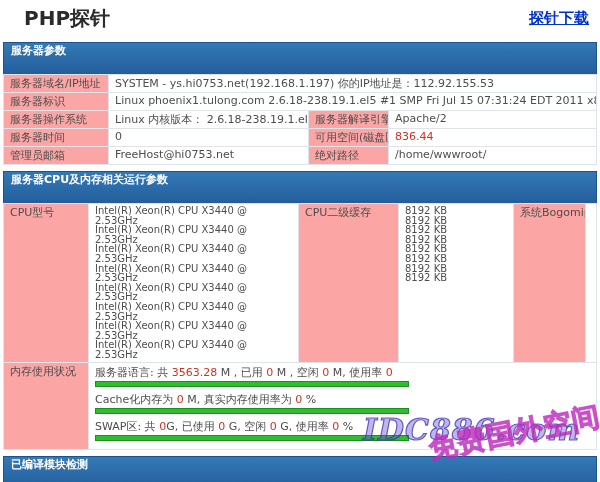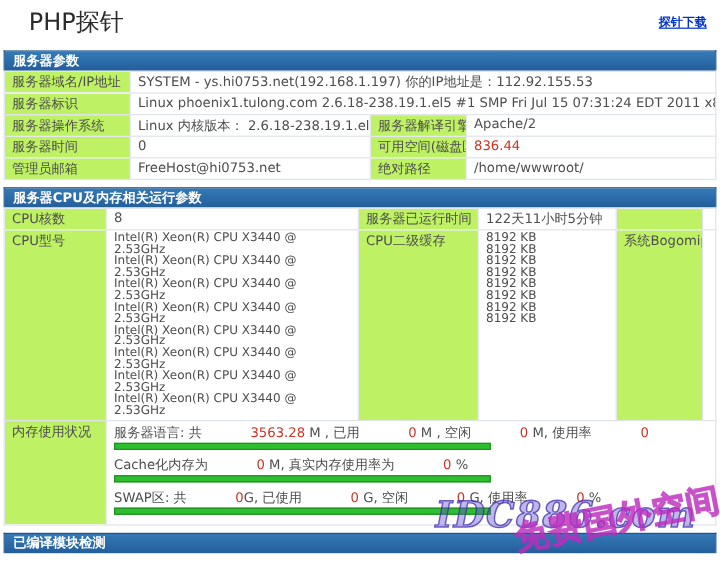--- a/index.html
+++ b/index.html
@@ -2,36 +2,36 @@
 <html><head>
 <meta charset="utf-8">
 <style>
   html,body{margin:0;padding:0;}
   body{
     width:600px;height:482px;background:#ffffff;position:relative;overflow:hidden;
     font-family:"DejaVu Sans","Liberation Sans",sans-serif;font-size:11px;color:#4d4d4d;
   }
   .wrap{padding:0 3px;}
   .header{display:flex;justify-content:space-between;align-items:center;padding:7px 8px 6px 21px;height:23px;}
-  .page-title{font-size:20px;color:#2b2b2b;font-weight:400;letter-spacing:0px;}
-  .dl-link{color:#0033cc;font-weight:bold;text-decoration:underline;font-size:10px;cursor:pointer;}
+  .page-title{font-size:20px;color:#2b2b2b;font-weight:700;letter-spacing:0px;}
+  .dl-link{color:#0033cc;font-weight:bold;text-decoration:underline;font-size:15px;cursor:pointer;}
   .section{margin-top:6px;}
   .sec-bar{
-    height:17px;line-height:15px;padding-left:7px;color:#ffffff;font-weight:bold;font-size:11px;
+    height:32px;line-height:15px;padding-left:7px;color:#ffffff;font-weight:bold;font-size:11px;
     background:linear-gradient(#3479b6,#235e9c);border:1px solid #1d528a;border-bottom:none;
     box-sizing:border-box;
   }
   table{width:100%;border-collapse:collapse;table-layout:fixed;background:#fff;}
   td{
     border:1px solid #dfe3ea;padding:1px 6px;height:12px;overflow:hidden;white-space:nowrap;
     font-size:11px;color:#4d4d4d;vertical-align:top;
   }
   table{border:1px solid #c9cfd8;}
-  .lbl{background:#bef264;}
-  .red{color:#cc3322;margin-left:37px;}
+  .lbl{background:#fca5a5;}
+  .red{color:#cc3322;}
   .pre{white-space:pre-line;}
   .cpu-lines{font-size:10px;line-height:9.6px;padding-top:2px;padding-bottom:2px;}
   .mem-cell{white-space:normal;padding:3px 6px 2px 6px;}
   .mem-line{line-height:13px;}
   .bar{
     width:312px;height:4px;background:#2fbe2f;border:1px solid #1f8f1f;
     margin:2px 0 6px 0;
   }
   
   .wm{position:absolute;pointer-events:none;z-index:10;}
@@ -102,28 +102,20 @@
     <table>
       <colgroup>
           <col style="width:85px">
           <col style="width:210px">
           <col style="width:100px">
           <col style="width:115px">
           <col style="width:72px">
           <col>
         </colgroup>
       <tbody>
-          <tr>
-        <td class="lbl">CPU核数</td>
-        <td>8</td>
-        <td class="lbl">服务器已运行时间</td>
-        <td>122天11小时5分钟</td>
-        <td class="lbl"></td>
-        <td></td>
-      </tr>
       <tr>
         <td class="lbl">CPU型号</td>
         <td class="pre cpu-lines">Intel(R) Xeon(R) CPU X3440 @ 2.53GHz
 Intel(R) Xeon(R) CPU X3440 @ 2.53GHz
 Intel(R) Xeon(R) CPU X3440 @ 2.53GHz
 Intel(R) Xeon(R) CPU X3440 @ 2.53GHz
 Intel(R) Xeon(R) CPU X3440 @ 2.53GHz
 Intel(R) Xeon(R) CPU X3440 @ 2.53GHz
 Intel(R) Xeon(R) CPU X3440 @ 2.53GHz
 Intel(R) Xeon(R) CPU X3440 @ 2.53GHz</td>

